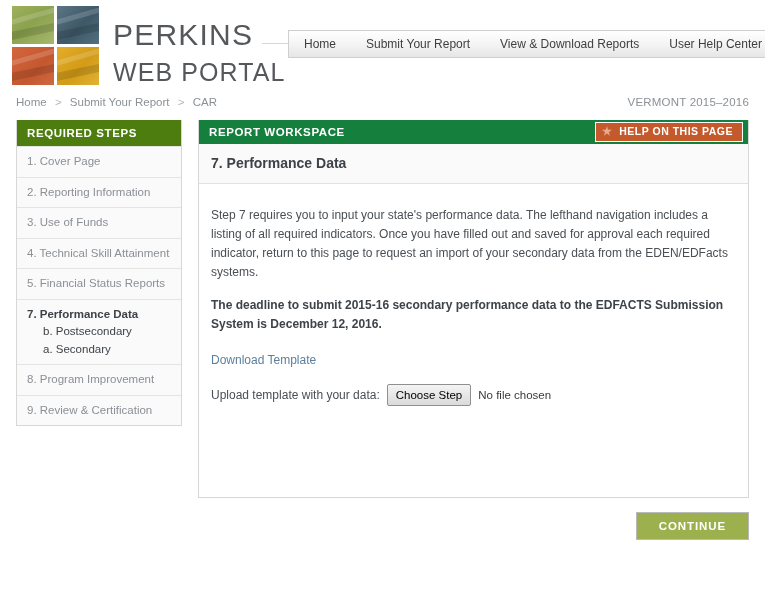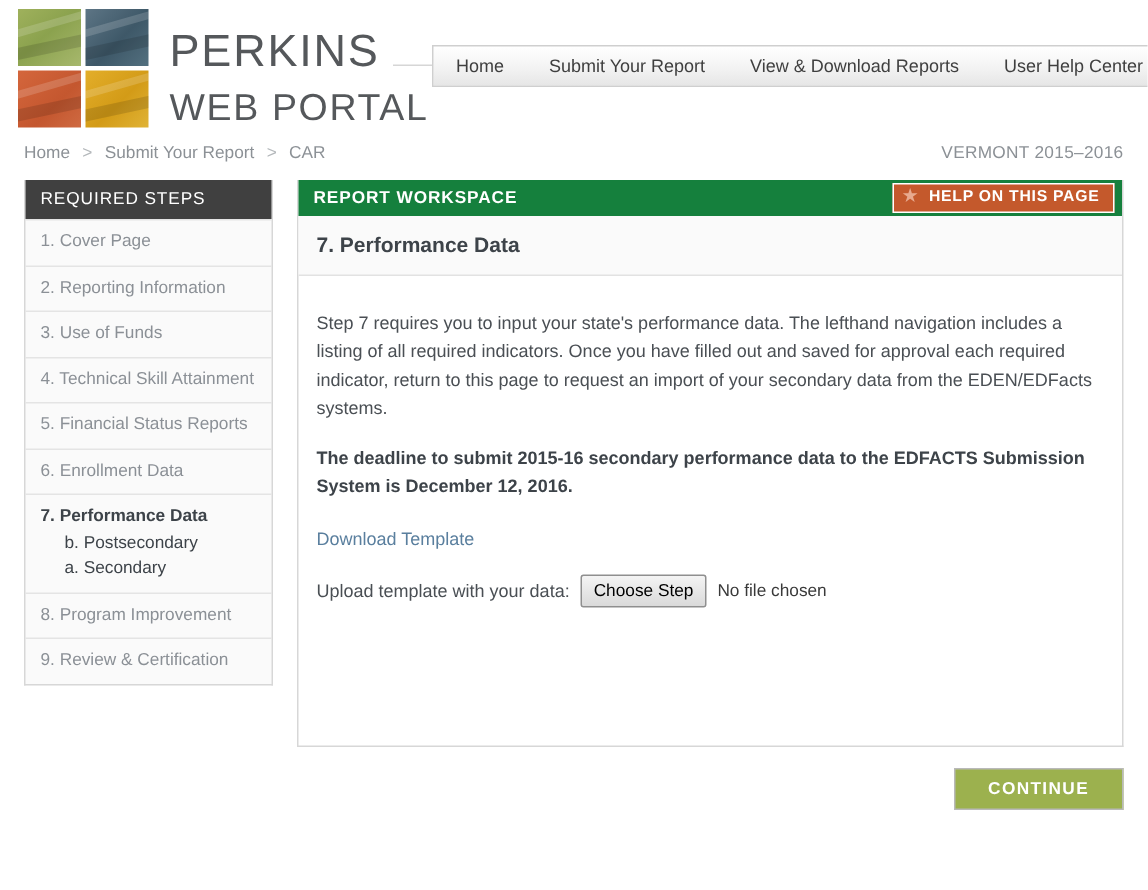--- a/index.html
+++ b/index.html
@@ -141,24 +141,24 @@
 
   
   #sidebar {
     width: 166px;
     flex: 0 0 166px;
     border: 1px solid #d7d7d7;
     border-top: none;
     background: #fafafa;
   }
   #sidebar-header {
-    background: #404040;
+    background: #4d7c0f;
     color: #ffffff;
     font-size: 11.5px;
-    font-weight: normal;
+    font-weight: bold;
     letter-spacing: 0.6px;
     padding: 7px 10px;
   }
   .step-item {
     font-size: 11.5px;
     color: #8b9096;
     padding: 7px 10px;
     border-top: 1px solid #e4e4e4;
     line-height: 1.35;
   }
@@ -338,23 +338,20 @@
     </div>
     <div class="step-item">
       <span>3. Use of Funds</span>
     </div>
     <div class="step-item">
       <span>4. Technical Skill Attainment</span>
     </div>
     <div class="step-item">
       <span>5. Financial Status Reports</span>
     </div>
-    <div class="step-item">
-      <span>6. Enrollment Data</span>
-    </div>
     <div class="step-item active">
       <span>7. Performance Data</span>
       <div class="substep">b. Postsecondary</div>
       <div class="substep">a. Secondary</div>
     </div>
     <div class="step-item">
       <span>8. Program Improvement</span>
     </div>
     <div class="step-item">
       <span>9. Review &amp; Certification</span>

